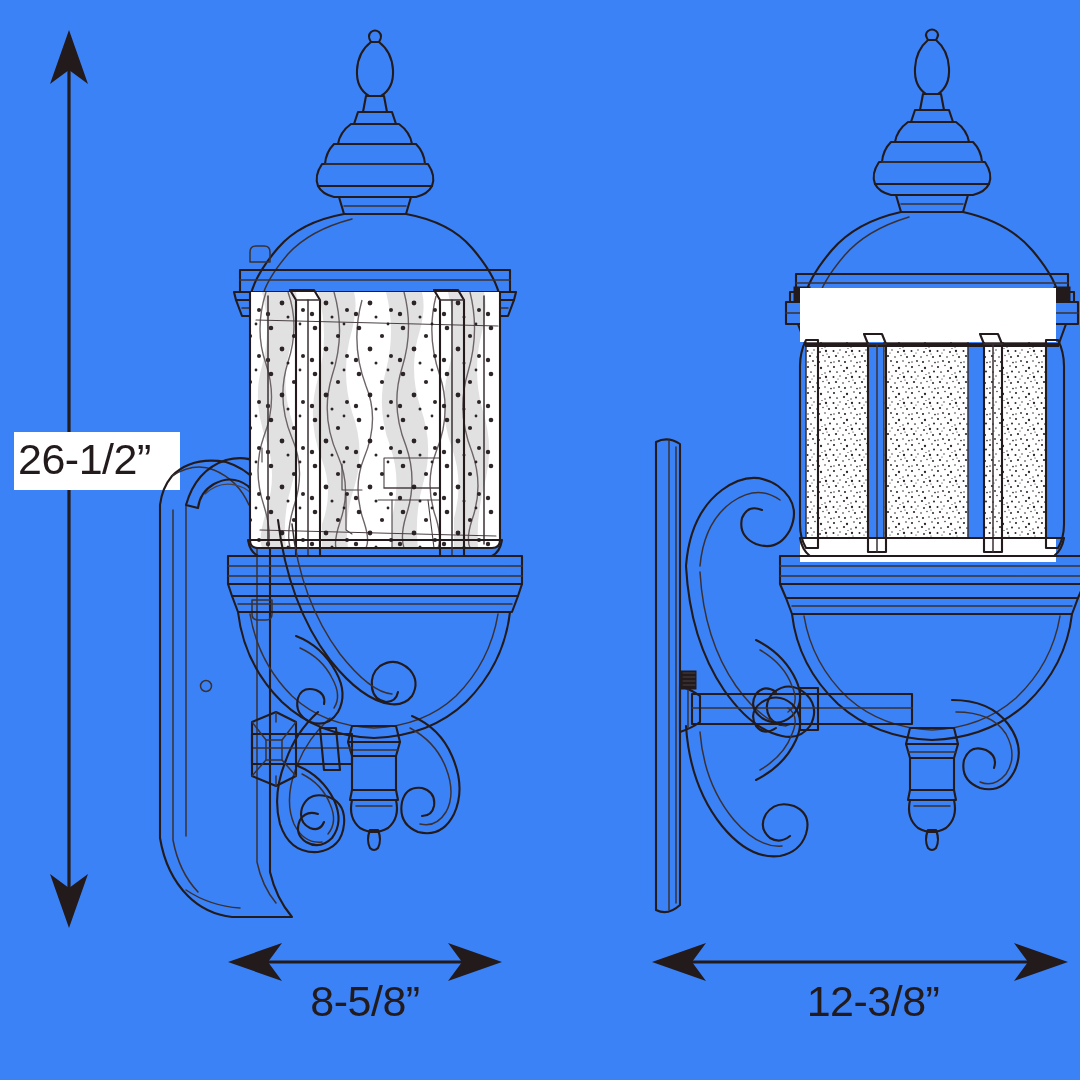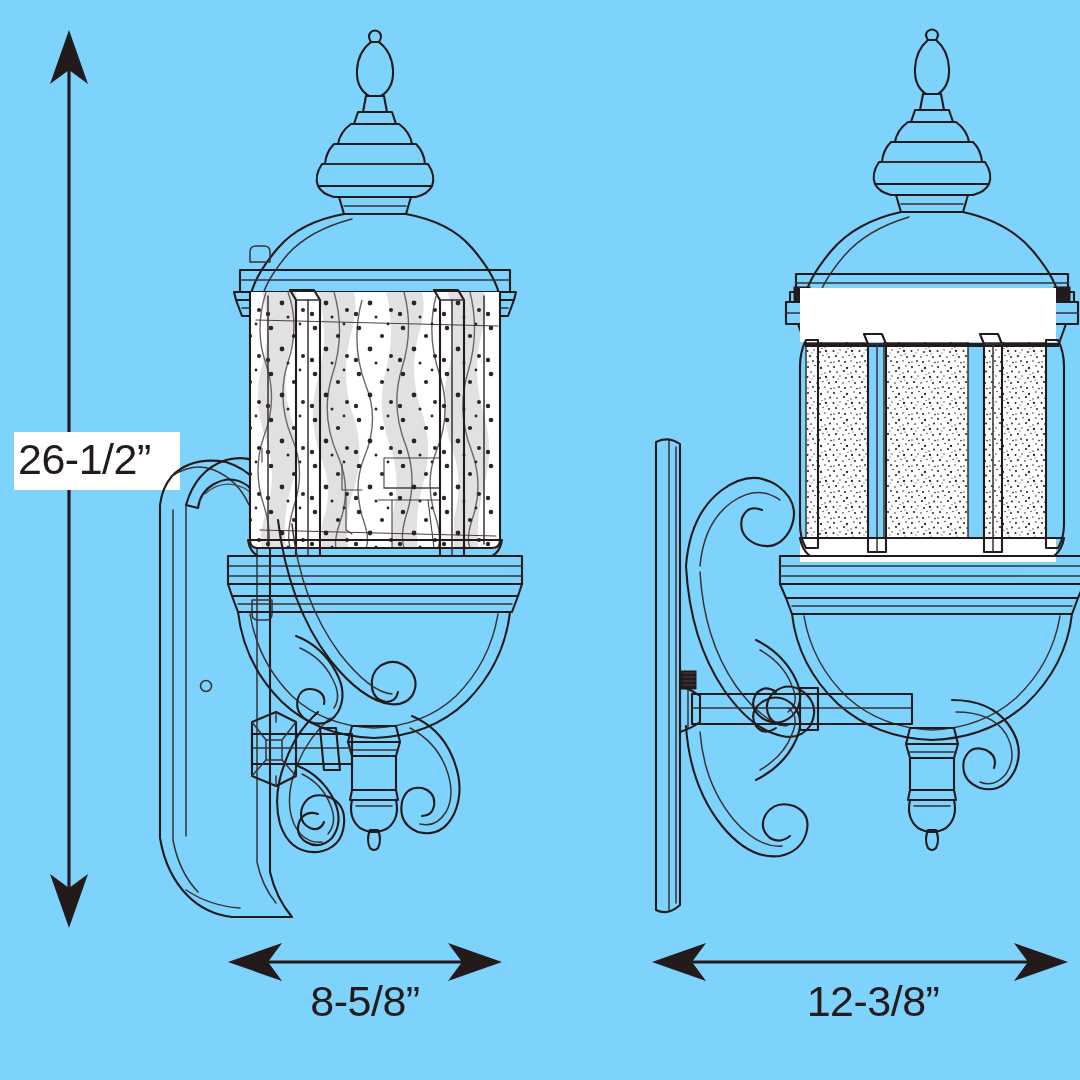--- a/index.html
+++ b/index.html
@@ -2,21 +2,21 @@
 <html><head>
 <meta charset="utf-8">
 <title>Outdoor Wall Lantern Dimension Drawing</title>
 <style>
   html,body{margin:0;padding:0;background:#ffffff;}
   body{
     width:1080px;height:1080px;overflow:hidden;
     font-family:"Liberation Sans", sans-serif;
     color:#231a1c;
   }
-  #spec-sheet{position:relative;width:1080px;height:1080px;background:#7dd3fc;}
+  #spec-sheet{position:relative;width:1080px;height:1080px;background:#3b82f6;}
   svg.drawing{position:absolute;left:0;top:0;width:1080px;height:1080px;display:block;}
   .dim-text{
     font-family:"Liberation Sans", sans-serif;
     font-size:43px;
     font-weight:400;
     fill:#231a1c;
     letter-spacing:-0.5px;
   }
   .dim-line{stroke:#231a1c;stroke-width:3.2;fill:none;}
   .arrow-head{fill:#231a1c;stroke:none;}

